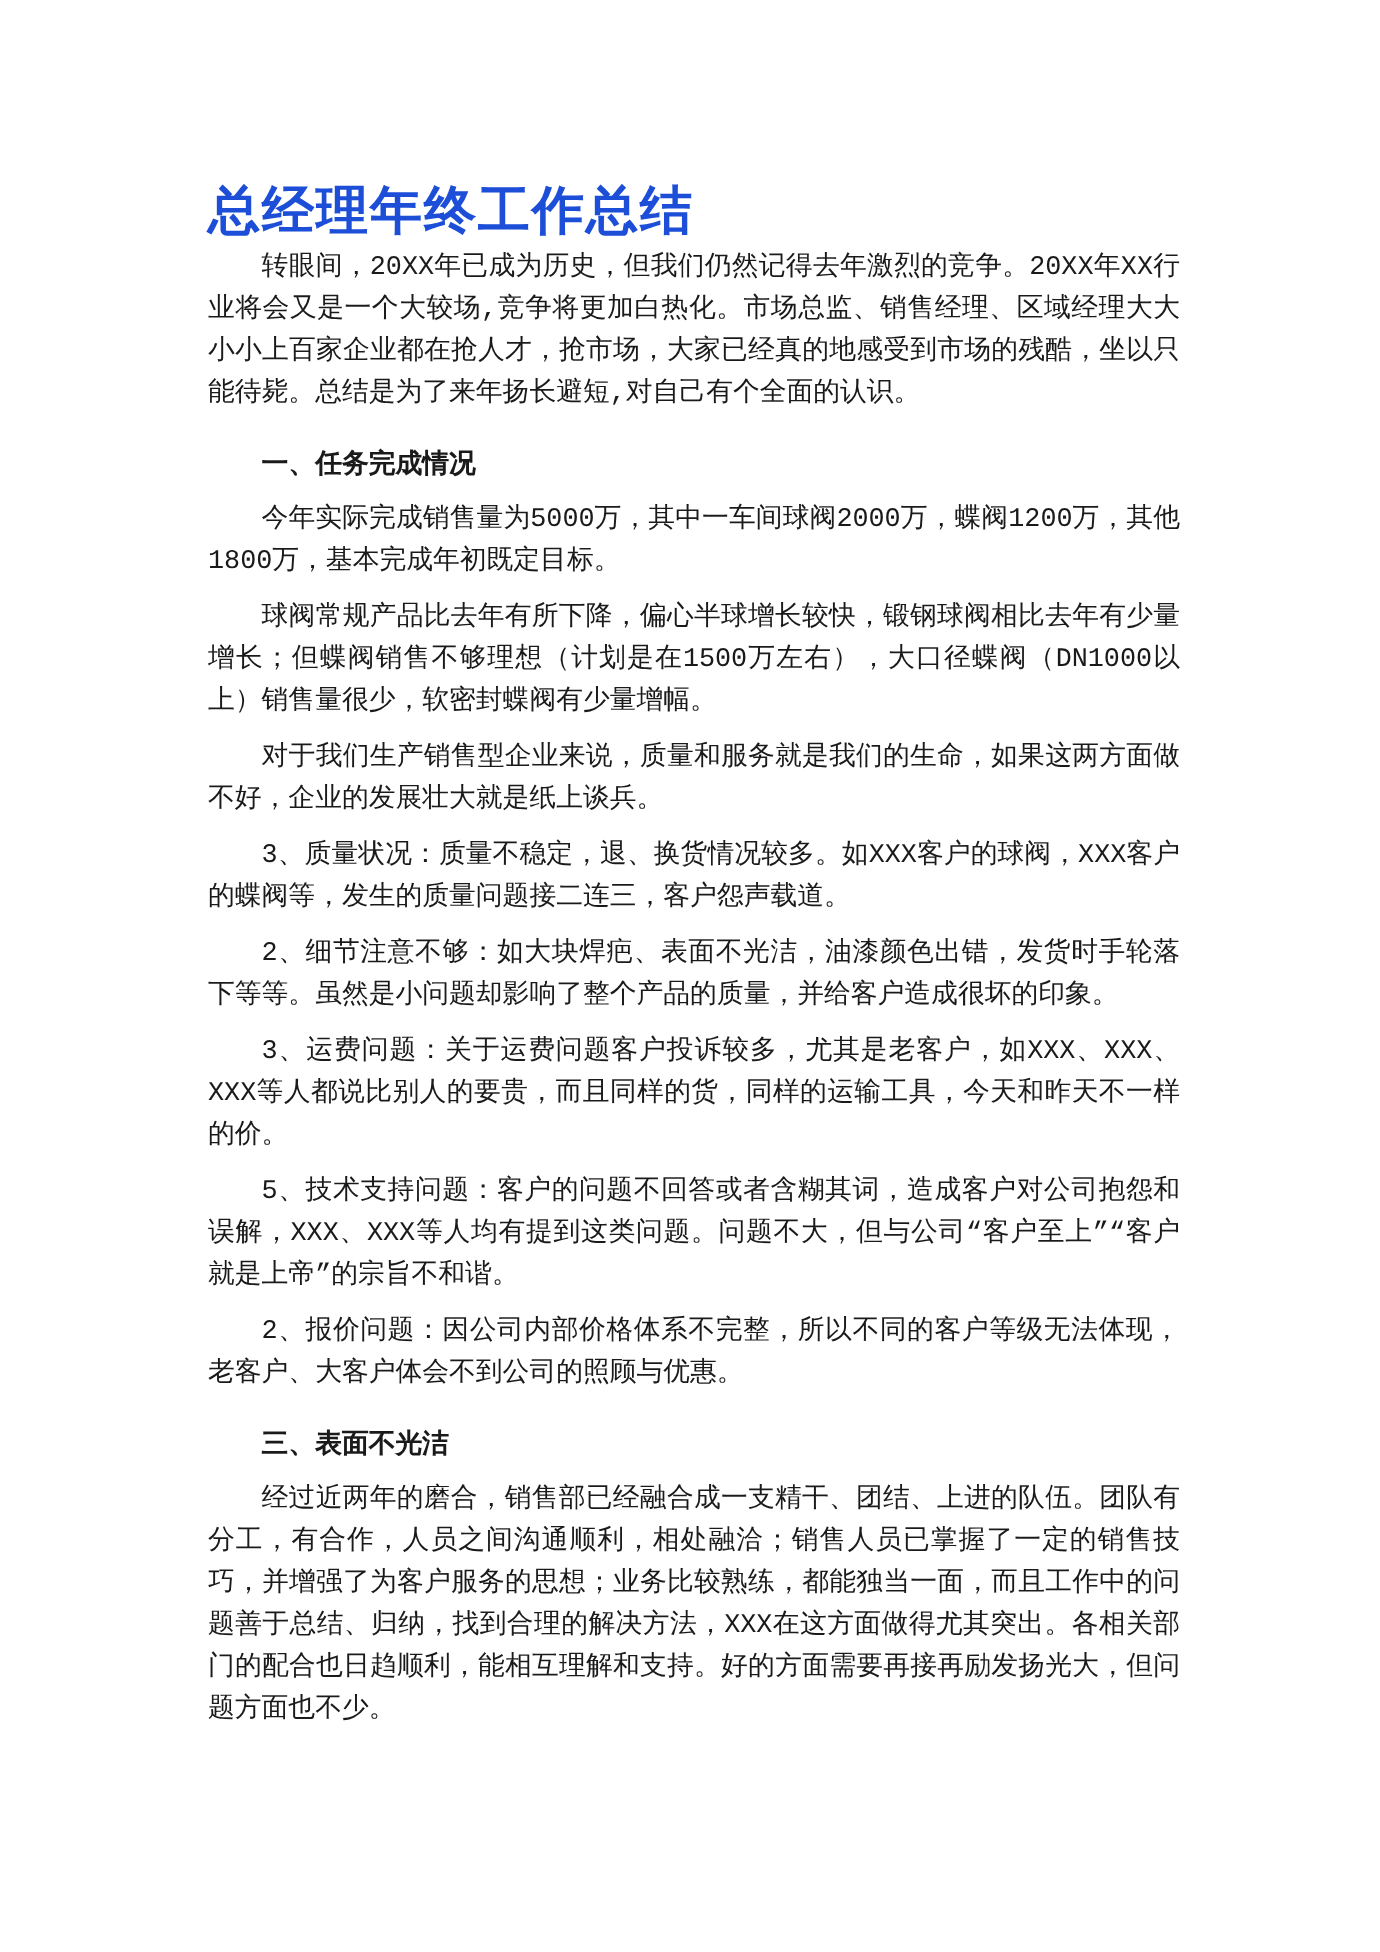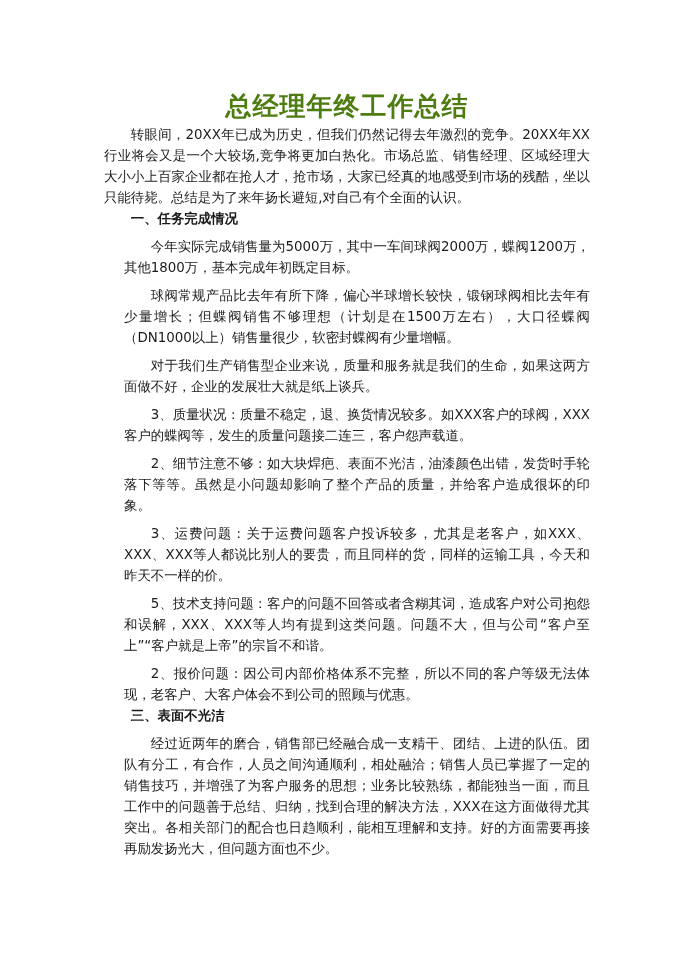--- a/index.html
+++ b/index.html
@@ -1,23 +1,23 @@
 <!DOCTYPE html>
 <html><head>
   <meta charset="utf-8">
   <style>
     html, body { margin: 0; padding: 0; background: #ffffff; }
     body { width: 690px; height: 976px; position: relative; overflow: hidden;
       font-family: "DejaVu Sans", "Liberation Sans", sans-serif; color: #1a1a1a; }
     .page { position: absolute; left: 104px; top: 88px; width: 486px; }
-    .title { text-align: center; font-size: 26px; font-weight: bold; line-height: 36px;
-      margin: 0 0 0 0; letter-spacing: 1px; color: #4d7c0f; font-family: "DejaVu Serif", "Liberation Serif", serif; }
-    p { margin: 0; font-size: 13.4px; line-height: 21px; text-indent: 2em; text-align: justify; }
-    p.gap { margin-top: 7px; margin-left: 20px; }
-    h2 { margin: 0 0 0 0; font-size: 13.4px; line-height: 21px; font-weight: bold; text-indent: 2em; }
+    .title { font-size: 26px; font-weight: bold; line-height: 36px;
+      margin: 0 0 0 0; letter-spacing: 1px; color: #1d4ed8; font-family: "DejaVu Serif", "Liberation Serif", serif; }
+    p { margin: 0; font-size: 13.4px; line-height: 21px; text-indent: 2em; text-align: justify; font-family: Liberation Mono, monospace; }
+    p.gap { margin-top: 7px; }
+    h2 { margin: 14px 0 0 0; font-size: 13.4px; line-height: 21px; font-weight: bold; text-indent: 2em; }
   </style>
 </head>
 <body>
 
 <div class="page">
   <div class="title">总经理年终工作总结</div>
   <p>转眼间，20XX年已成为历史，但我们仍然记得去年激烈的竞争。20XX年XX行业将会又是一个大较场,竞争将更加白热化。市场总监、销售经理、区域经理大大小小上百家企业都在抢人才，抢市场，大家已经真的地感受到市场的残酷，坐以只能待毙。总结是为了来年扬长避短,对自己有个全面的认识。</p>
   <h2>一、任务完成情况</h2>
   <p class="gap">今年实际完成销售量为5000万，其中一车间球阀2000万，蝶阀1200万，其他1800万，基本完成年初既定目标。</p>
   <p class="gap">球阀常规产品比去年有所下降，偏心半球增长较快，锻钢球阀相比去年有少量增长；但蝶阀销售不够理想（计划是在1500万左右），大口径蝶阀（DN1000以上）销售量很少，软密封蝶阀有少量增幅。</p>

